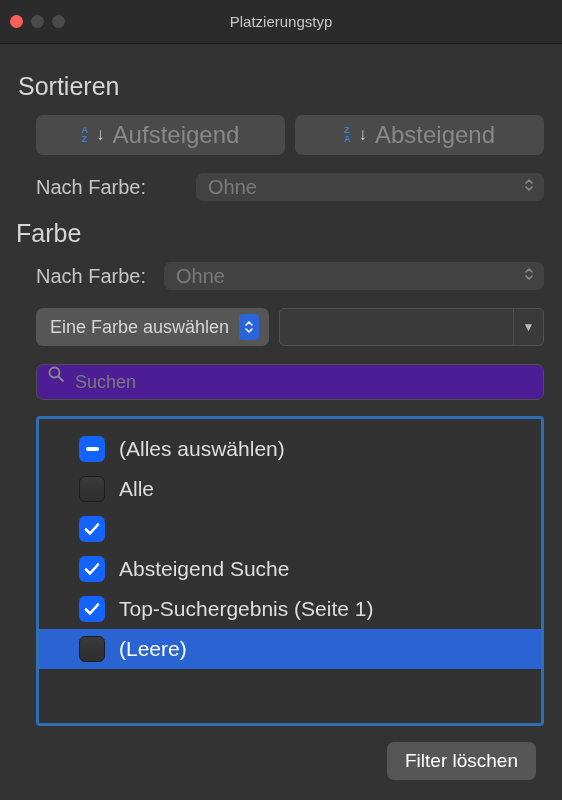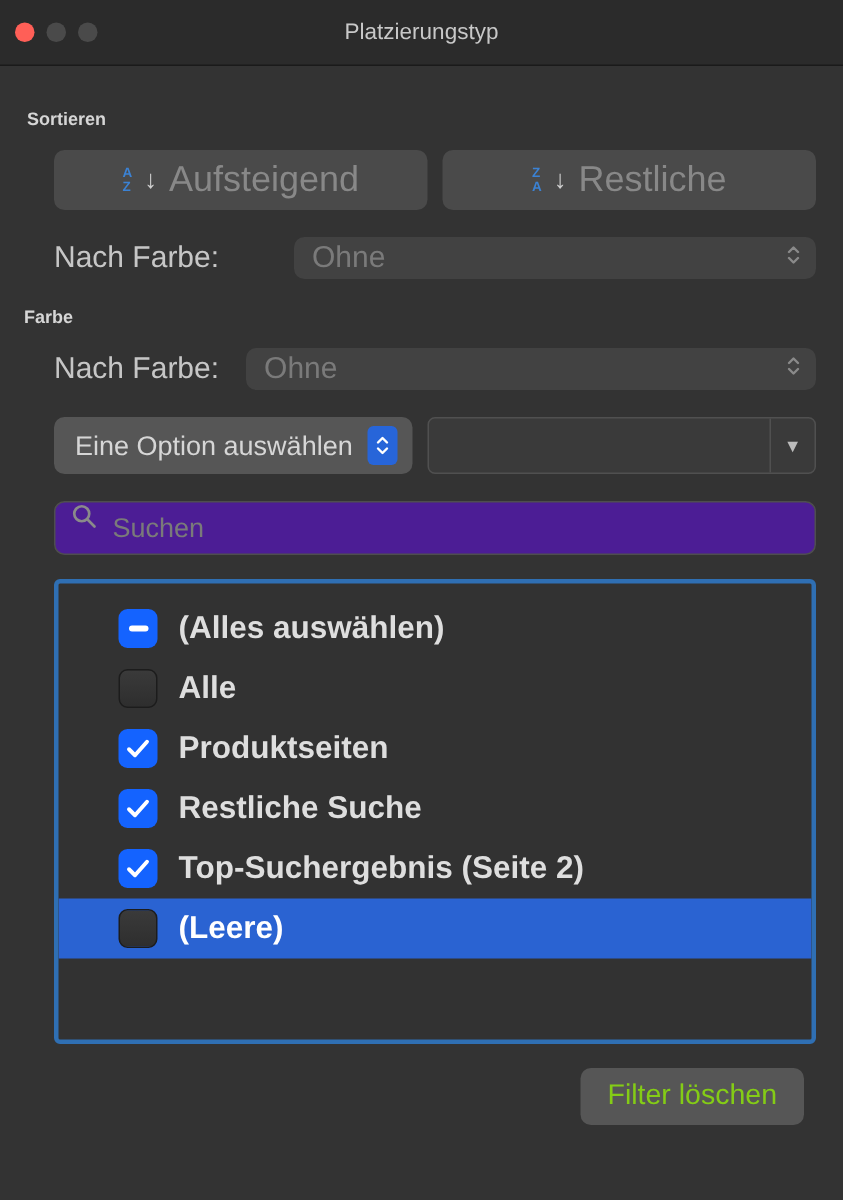--- a/index.html
+++ b/index.html
@@ -39,22 +39,22 @@
     .title {
       position: absolute;
       left: 0; right: 0;
       text-align: center;
       font-size: 15px;
       color: #c8c8c8;
       pointer-events: none;
     }
     .content { padding: 10px 18px; }
     .section-label {
-      font-size: 12px;
-      font-weight: 700;
+      font-size: 25px;
+      font-weight: 400;
       color: #d6d6d6;
       margin: 18px 0 14px 0;
     }
     .sortrow {
       display: flex;
       gap: 10px;
       padding-left: 18px;
       margin-bottom: 18px;
     }
     .segbtn {
@@ -202,21 +202,21 @@
     }
     .searchbox input::placeholder { color: #7a7a7a; }
     .listpanel {
       margin-left: 18px;
       border: 3px solid #2f6fb3;
       border-radius: 4px;
       background: #323232;
       height: 310px;
       overflow: hidden;
     }
-    .list { padding-top: 10px; font-weight: bold; }
+    .list { padding-top: 10px; }
     .listitem {
       height: 40px;
       display: flex;
       align-items: center;
       padding-left: 40px;
       gap: 14px;
       font-size: 21px;
       color: #dedede;
       cursor: pointer;
     }
@@ -249,21 +249,21 @@
     .clearrow {
       display: flex;
       justify-content: flex-end;
       padding: 16px 8px 0 0;
     }
     .clearbtn {
       height: 38px;
       padding: 12px 18px;
       border-radius: 7px;
       background: #565656;
-      color: #84cc16;
+      color: #ffffff;
       font-size: 19px;
       display: flex;
       align-items: center;
       cursor: pointer;
     }
   </style>
 </head>
 <body>
 
 <div class="titlebar">
@@ -287,21 +287,21 @@
         </span>
       <span class="arrow">↓</span>
       <span class="lbl">Aufsteigend</span>
     </div>
     <div class="segbtn">
       <span class="az">
           <span>Z</span>
           <span>A</span>
         </span>
       <span class="arrow">↓</span>
-      <span class="lbl">Restliche</span>
+      <span class="lbl">Absteigend</span>
     </div>
   </div>
 
   <div class="labelrow">
     <div class="lab">Nach Farbe:</div>
     <div class="popup">
       <span class="val">Ohne</span>
       <span class="chev">
         <svg width="10" height="16" viewBox="0 0 10 16">
             <path d="M2 6 L5 3 L8 6 M2 10 L5 13 L8 10" stroke="#8a8a8a" stroke-width="1.6" fill="none" stroke-linecap="round" stroke-linejoin="round"></path>
@@ -319,21 +319,21 @@
       <span class="chev">
         <svg width="10" height="16" viewBox="0 0 10 16">
             <path d="M2 6 L5 3 L8 6 M2 10 L5 13 L8 10" stroke="#8a8a8a" stroke-width="1.6" fill="none" stroke-linecap="round" stroke-linejoin="round"></path>
           </svg>
       </span>
     </div>
   </div>
 
   <div class="dualrow">
     <div class="selbtn">
-      <span class="lbl">Eine Option auswählen</span>
+      <span class="lbl">Eine Farbe auswählen</span>
       <span class="stepper">
         <svg width="10" height="18" viewBox="0 0 10 18">
             <path d="M2 7 L5 4 L8 7 M2 11 L5 14 L8 11" stroke="#fff" stroke-width="1.6" fill="none" stroke-linecap="round" stroke-linejoin="round"></path>
           </svg>
       </span>
     </div>
     <div class="textbox">
       <div class="inputpart"></div>
       <div class="drop">▼</div>
     </div>
@@ -362,37 +362,36 @@
         <div class="listitem">
           <div class="cb unchecked"></div>
           <span>Alle</span>
         </div>
         <div class="listitem">
           <div class="cb checked">
             <svg width="18" height="18" viewBox="0 0 18 18">
               <path d="M3 9.5 L7 13.5 L15 4.5" stroke="#fff" stroke-width="2.6" fill="none" stroke-linecap="round" stroke-linejoin="round"></path>
             </svg>
           </div>
-          <span>Produktseiten</span>
         </div>
         <div class="listitem">
           <div class="cb checked">
             <svg width="18" height="18" viewBox="0 0 18 18">
               <path d="M3 9.5 L7 13.5 L15 4.5" stroke="#fff" stroke-width="2.6" fill="none" stroke-linecap="round" stroke-linejoin="round"></path>
             </svg>
           </div>
-          <span>Restliche Suche</span>
+          <span>Absteigend Suche</span>
         </div>
         <div class="listitem">
           <div class="cb checked">
             <svg width="18" height="18" viewBox="0 0 18 18">
               <path d="M3 9.5 L7 13.5 L15 4.5" stroke="#fff" stroke-width="2.6" fill="none" stroke-linecap="round" stroke-linejoin="round"></path>
             </svg>
           </div>
-          <span>Top-Suchergebnis (Seite 2)</span>
+          <span>Top-Suchergebnis (Seite 1)</span>
         </div>
         <div class="listitem sel">
           <div class="cb unchecked"></div>
           <span>(Leere)</span>
         </div>
       </div>
   </div>
 
   <div class="clearrow">
     <div class="clearbtn">

